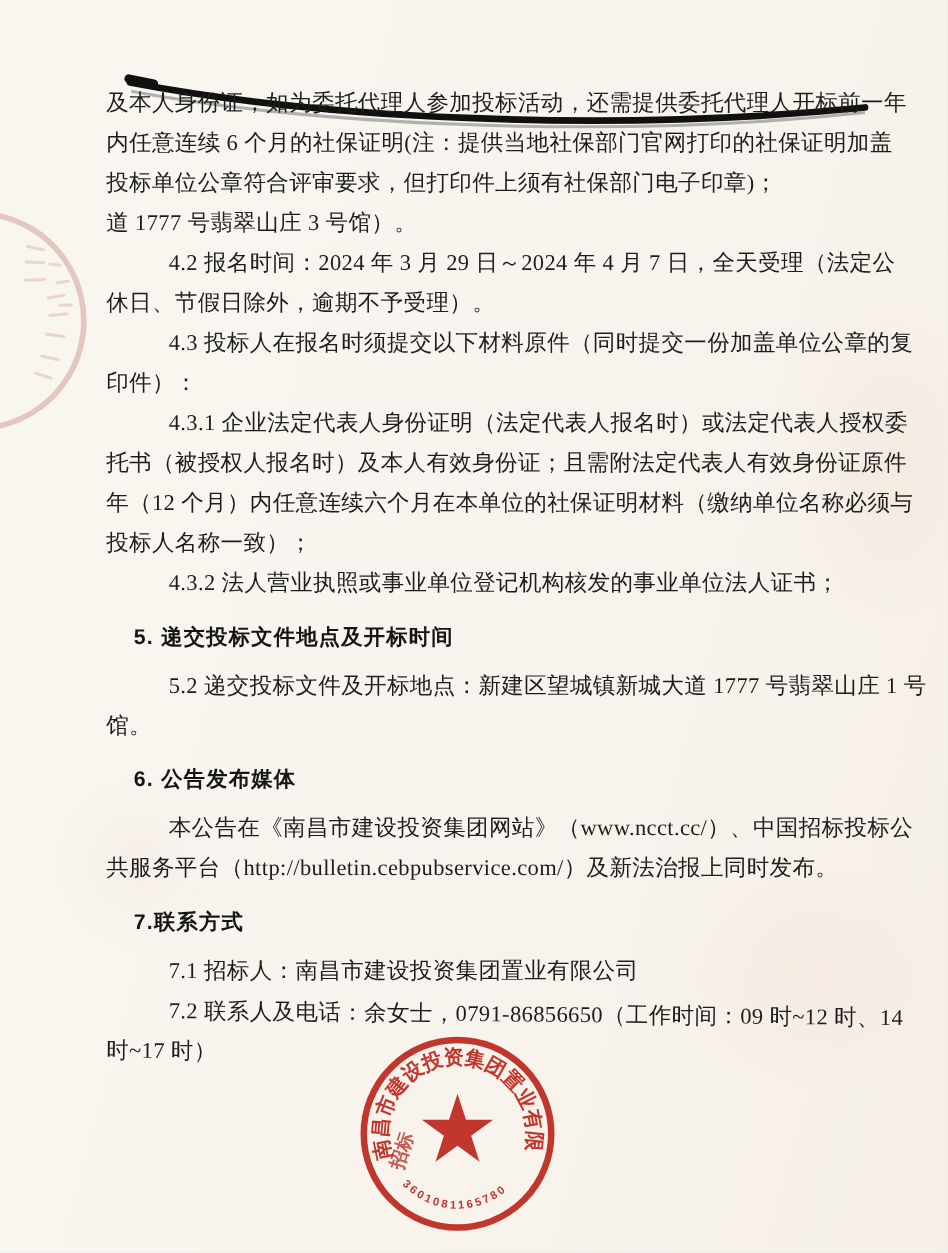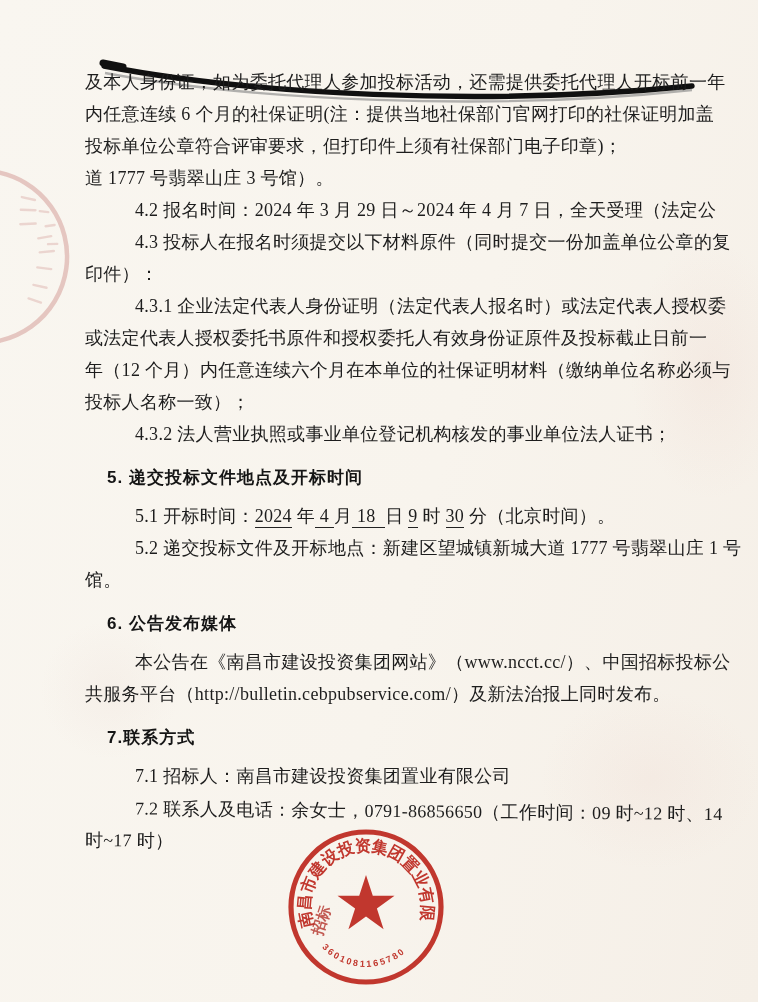--- a/index.html
+++ b/index.html
@@ -67,29 +67,29 @@
     </g>
   </svg>
 
   <div class="content">
     <div id="lines-container">
         <div class="line ind-none">及本人身份证，如为委托代理人参加投标活动，还需提供委托代理人开标前一年</div>
         <div class="line ind-none">内任意连续 6 个月的社保证明(注：提供当地社保部门官网打印的社保证明加盖</div>
         <div class="line ind-none">投标单位公章符合评审要求，但打印件上须有社保部门电子印章)；</div>
         <div class="line ind-none">道 1777 号翡翠山庄 3 号馆）。</div>
         <div class="line ind-para">4.2 报名时间：2024 年 3 月 29 日～2024 年 4 月 7 日，全天受理（法定公</div>
+        <div class="line ind-none">休日、节假日除外，逾期不予受理）。</div>
         <div class="line ind-para">4.3 投标人在报名时须提交以下材料原件（同时提交一份加盖单位公章的复</div>
         <div class="line ind-none">印件）：</div>
         <div class="line ind-para">4.3.1 企业法定代表人身份证明（法定代表人报名时）或法定代表人授权委</div>
-        <div class="line ind-none">或法定代表人授权委托书原件和授权委托人有效身份证原件及投标截止日前一</div>
+        <div class="line ind-none">托书（被授权人报名时）及本人有效身份证；且需附法定代表人有效身份证原件</div>
         <div class="line ind-none">年（12 个月）内任意连续六个月在本单位的社保证明材料（缴纳单位名称必须与</div>
         <div class="line ind-none">投标人名称一致）；</div>
         <div class="line ind-para">4.3.2 法人营业执照或事业单位登记机构核发的事业单位法人证书；</div>
         <div class="line ind-heading heading">5. 递交投标文件地点及开标时间</div>
-        <div class="line ind-para"><span>5.1 开标时间：</span><span class="seg-u">2024</span><span> 年</span><span class="seg-u"> 4 </span><span>月</span><span class="seg-u"> 18  </span><span>日 </span><span class="seg-u">9</span><span> 时 </span><span class="seg-u">30</span><span> 分（北京时间）。</span></div>
         <div class="line ind-para">5.2 递交投标文件及开标地点：新建区望城镇新城大道 1777 号翡翠山庄 1 号</div>
         <div class="line ind-none">馆。</div>
         <div class="line ind-heading heading">6. 公告发布媒体</div>
         <div class="line ind-para">本公告在《南昌市建设投资集团网站》（www.ncct.cc/）、中国招标投标公</div>
         <div class="line ind-none">共服务平台（http://bulletin.cebpubservice.com/）及新法治报上同时发布。</div>
         <div class="line ind-heading heading">7.联系方式</div>
         <div class="line ind-para">7.1 招标人：南昌市建设投资集团置业有限公司</div>
         <div class="line ind-para warp">7.2 联系人及电话：余女士，0791-86856650（工作时间：09 时~12 时、14</div>
         <div class="line ind-none warp">时~17 时）</div>
       </div>

